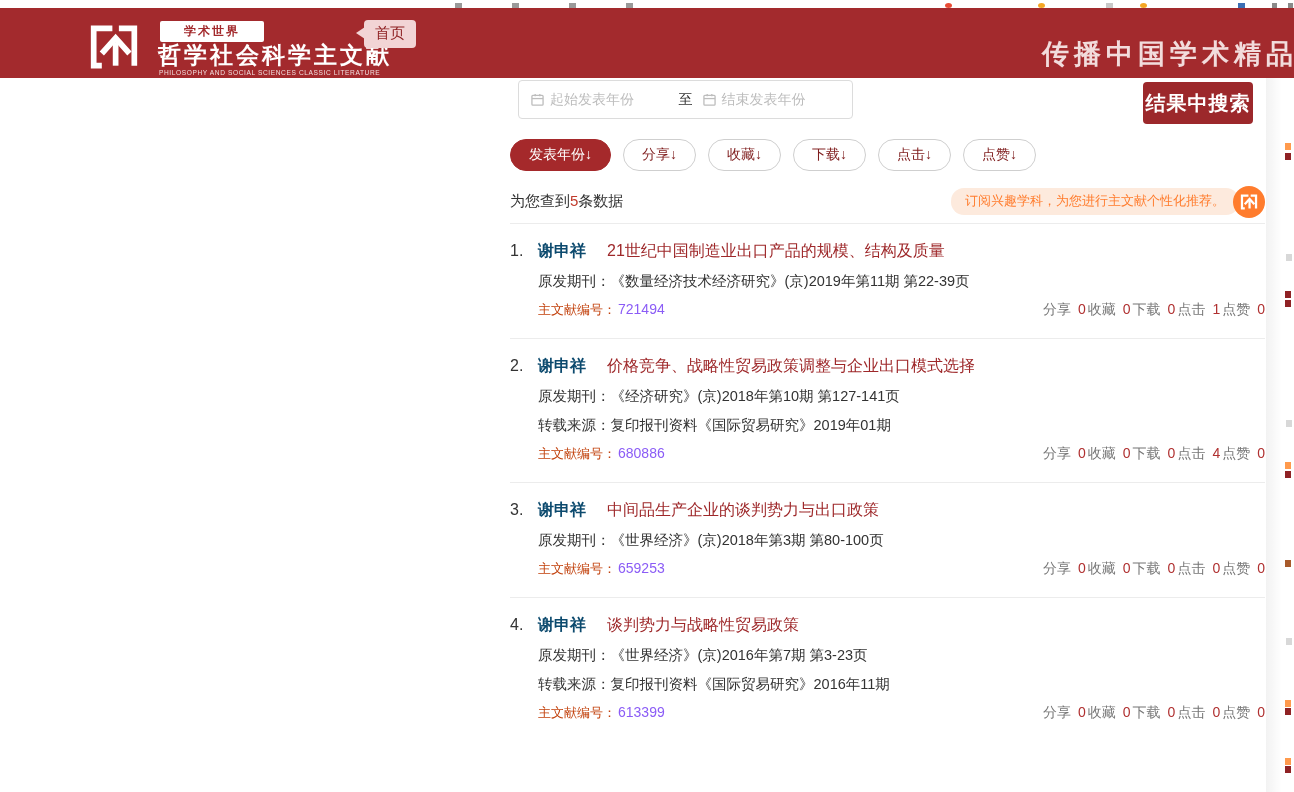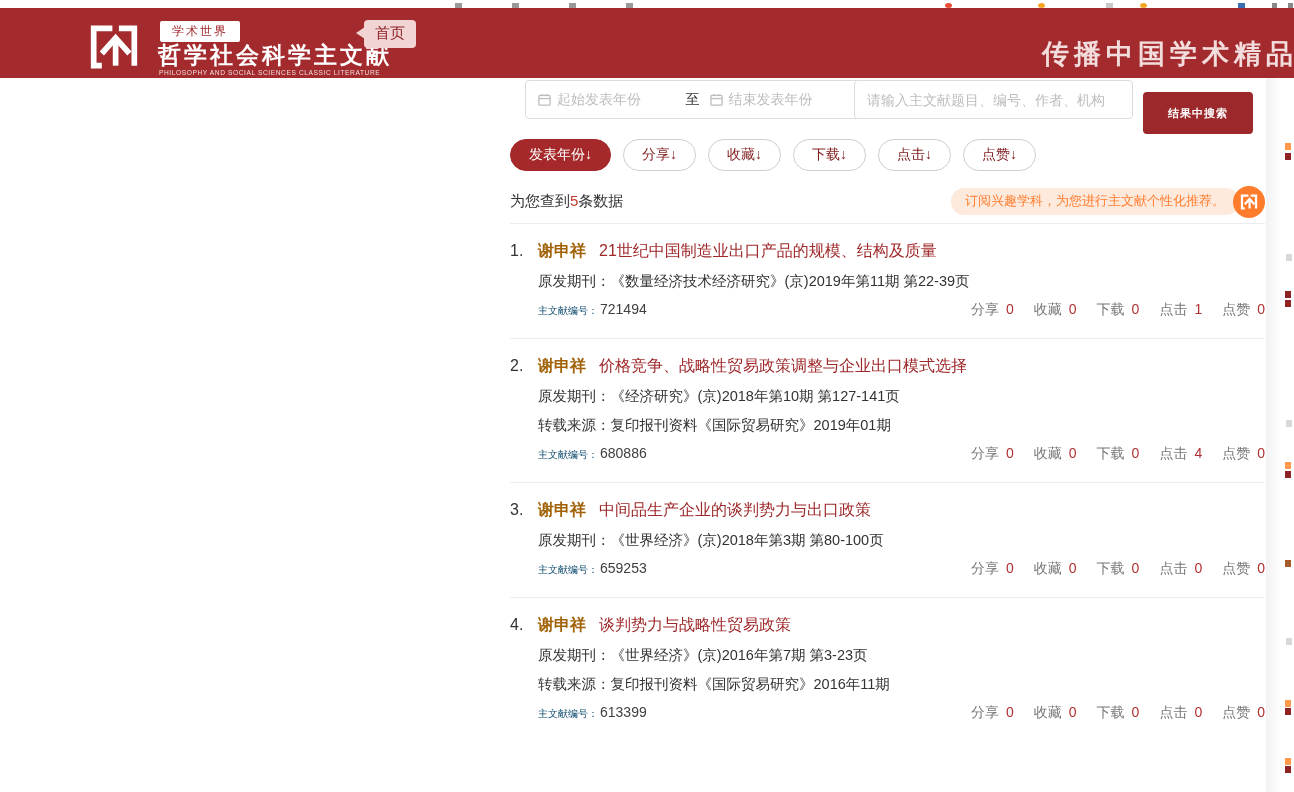--- a/index.html
+++ b/index.html
@@ -7,77 +7,77 @@
     font-family:"Liberation Sans", sans-serif; }
 
   
   .fav-strip { position:absolute; left:0; top:0; width:1294px; height:8px; background:#fff; }
   .fav { position:absolute; bottom:0; width:7px; height:5px; }
 
   
   .header { position:absolute; left:0; top:8px; width:1294px; height:70px; background:#a32a2d; }
   .logo-mark { position:absolute; left:88px; top:16px; }
   .brand-badge { position:absolute; left:160px; top:13px; background:#fff; color:#a32a2d;
-    font-size:12px; font-weight:normal; padding:2px 12px; border-radius:2px; letter-spacing:2px; }
+    font-size:12px; font-weight:bold; padding:2px 24px; border-radius:2px; letter-spacing:2px; }
   .brand-title { position:absolute; left:158px; top:32px; color:#fff; font-size:23px;
     font-weight:bold; letter-spacing:3px; }
   .brand-sub { position:absolute; left:159px; top:61px; color:rgba(255,255,255,.85);
     font-size:6.6px; letter-spacing:.6px; }
   .home-tab { position:absolute; left:364px; top:12px; background:#f2d4d5; color:#8f2224;
     font-size:15px; padding:4px 11px 5px; border-radius:4px; }
   .home-tab::before { content:""; position:absolute; left:-8px; top:7px; width:0; height:0;
     border-top:6px solid transparent; border-bottom:6px solid transparent;
     border-right:9px solid #f2d4d5; }
   .slogan { position:absolute; right:-4px; top:28px; color:#f2dcdc; font-size:27px;
     font-weight:bold; letter-spacing:5px; white-space:nowrap; }
 
   
   .content { position:absolute; left:510px; top:78px; width:755px; }
 
   .search-row { position:relative; height:52px; }
-  .date-box { position:absolute; left:15px; top:2px; width:335px; height:39px;
+  .date-box { position:absolute; left:8px; top:2px; width:335px; height:39px;
     border:1px solid #dcdcdc; border-radius:4px; display:flex; align-items:center;
     padding:16px 12px; color:#bdbdbd; font-size:14px; }
   .date-box .cal { margin-right:6px; }
   .date-seg { flex:1; }
   .to-label { color:#333; margin:0 10px; }
   .kw-input { position:absolute; left:344px; top:2px; width:279px; height:39px;
     border:1px solid #dcdcdc; border-radius:4px; padding:0 12px; font-size:14px;
     color:#333; outline:none; font-family:"Liberation Sans",sans-serif; }
   .kw-input::placeholder { color:#bdbdbd; }
-  .search-btn { position:absolute; left:633px; top:14px; width:110px; height:42px;
-    background:#9c282b; color:#fff; border:none; border-radius:4px; font-size:11px;
+  .search-btn { position:absolute; left:633px; top:4px; width:110px; height:42px;
+    background:#9c282b; color:#fff; border:none; border-radius:4px; font-size:20px;
     font-weight:bold; cursor:pointer; letter-spacing:1px; }
 
   .sort-row { position:relative; height:50px; display:flex; align-items:center; gap:12px; }
   .pill { height:32px; padding:0 18px; border-radius:16px; border:1px solid #cfcfcf;
     background:#fff; color:#7f1d1d; font-size:14px; display:flex; align-items:center;
     cursor:pointer; white-space:nowrap; }
   .pill.active { background:#a5292b; border-color:#a5292b; color:#fff; }
 
   .info-row { position:relative; height:43px; display:flex; align-items:center; }
   .info-text { font-size:15px; color:#333; }
   .info-count { color:#c03a2b; }
   .recommend { margin-left:auto; display:flex; align-items:center; }
   .rec-pill { background:#fdeadd; color:#ff7c2d; font-size:13px; padding:4px 14px 5px 14px;
     border-radius:13px; cursor:pointer; white-space:nowrap; }
   .rec-icon { width:32px; height:32px; border-radius:50%; background:#ff7c2d; margin-left:-6px;
     display:flex; align-items:center; justify-content:center; cursor:pointer; z-index:2; }
 
   .item { border-top:1px solid #ececec; padding:17px 0 19px; }
   .item-title-line { font-size:16px; display:flex; align-items:baseline; }
   .item-num { color:#333; width:28px; }
-  .item-author { color:#a16207; font-weight:bold; margin-right:13px; cursor:pointer; }
+  .item-author { color:#0c4a6e; font-weight:bold; margin-right:21px; cursor:pointer; }
   .item-title { color:#9e282a; cursor:pointer; }
   .item-line { font-size:14.5px; color:#333; margin-top:10px; padding-left:28px; }
   .item-line .lab { color:#333; }
   .item-foot { display:flex; align-items:baseline; margin-top:10px; padding-left:28px; }
-  .id-label { color:#0c4a6e; font-size:10px; }
-  .id-value { color:#404040; font-size:14px; margin-left:2px; }
-  .stats { margin-left:auto; display:flex; gap:20px; font-size:14px; }
+  .id-label { color:#c2410c; font-size:13px; }
+  .id-value { color:#8b5cf6; font-size:14px; margin-left:2px; }
+  .stats { margin-left:auto; display:flex; gap:2px; font-size:14px; }
   .stat { display:flex; gap:7px; }
   .stat .s-lab { color:#777; }
   .stat .s-val { color:#b03030; }
 
   
   .edge-shadow { position:absolute; left:1266px; top:78px; width:16px; height:714px;
     background:linear-gradient(to right, rgba(0,0,0,0.05), rgba(0,0,0,0)); }
   .speck { position:absolute; width:6px; height:7px; }
 
   svg { display:block; }
@@ -132,21 +132,20 @@
       <span class="cal">
         <svg width="13" height="13" viewBox="0 0 14 14" stroke="#bdbdbd" fill="none" stroke-width="1.4">
           <rect x="1" y="2.5" width="12" height="10.5" rx="1"></rect>
             <line x1="1" y1="6" x2="13" y2="6"></line>
           <line x1="4.5" y1="1" x2="4.5" y2="3.5"></line>
             <line x1="9.5" y1="1" x2="9.5" y2="3.5"></line>
         </svg>
       </span>
       <span class="date-seg">结束发表年份</span>
     </div>
-    <input class="kw-input" placeholder="请输入主文献题目、编号、作者、机构" style="">
     <button class="search-btn">结果中搜索</button>
   </div>
 
   <div class="sort-row">
     <div class="pill active">发表年份↓</div>
     <div class="pill">分享↓</div>
     <div class="pill">收藏↓</div>
     <div class="pill">下载↓</div>
     <div class="pill">点击↓</div>
     <div class="pill">点赞↓</div>

